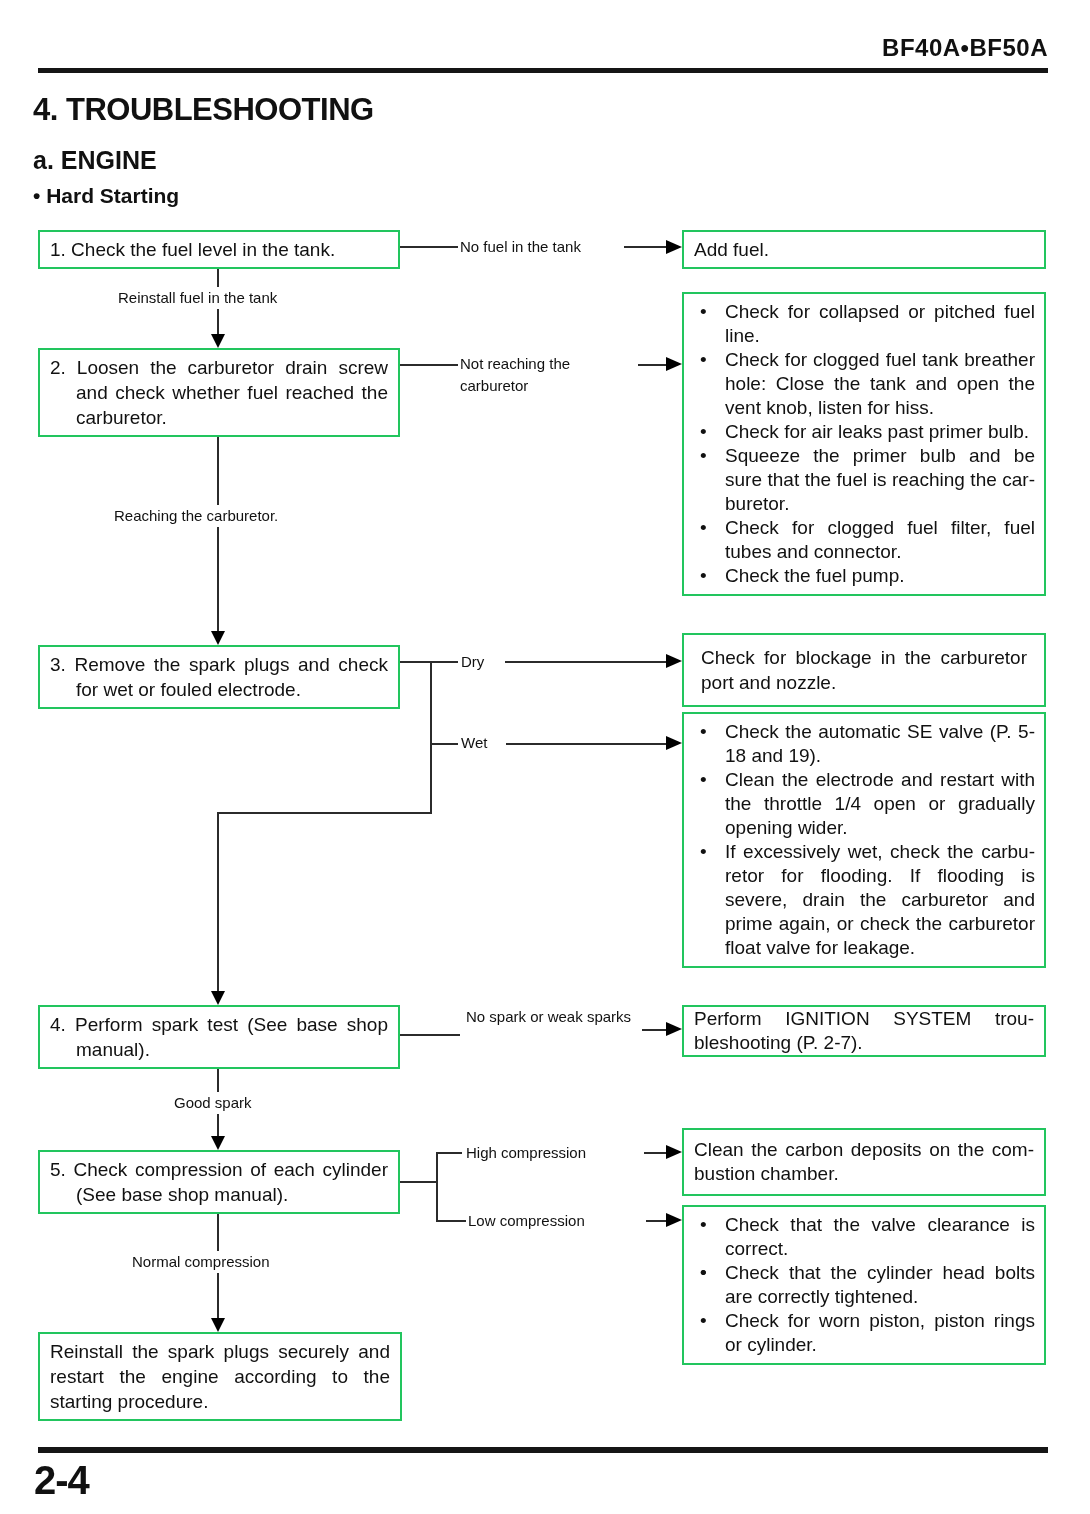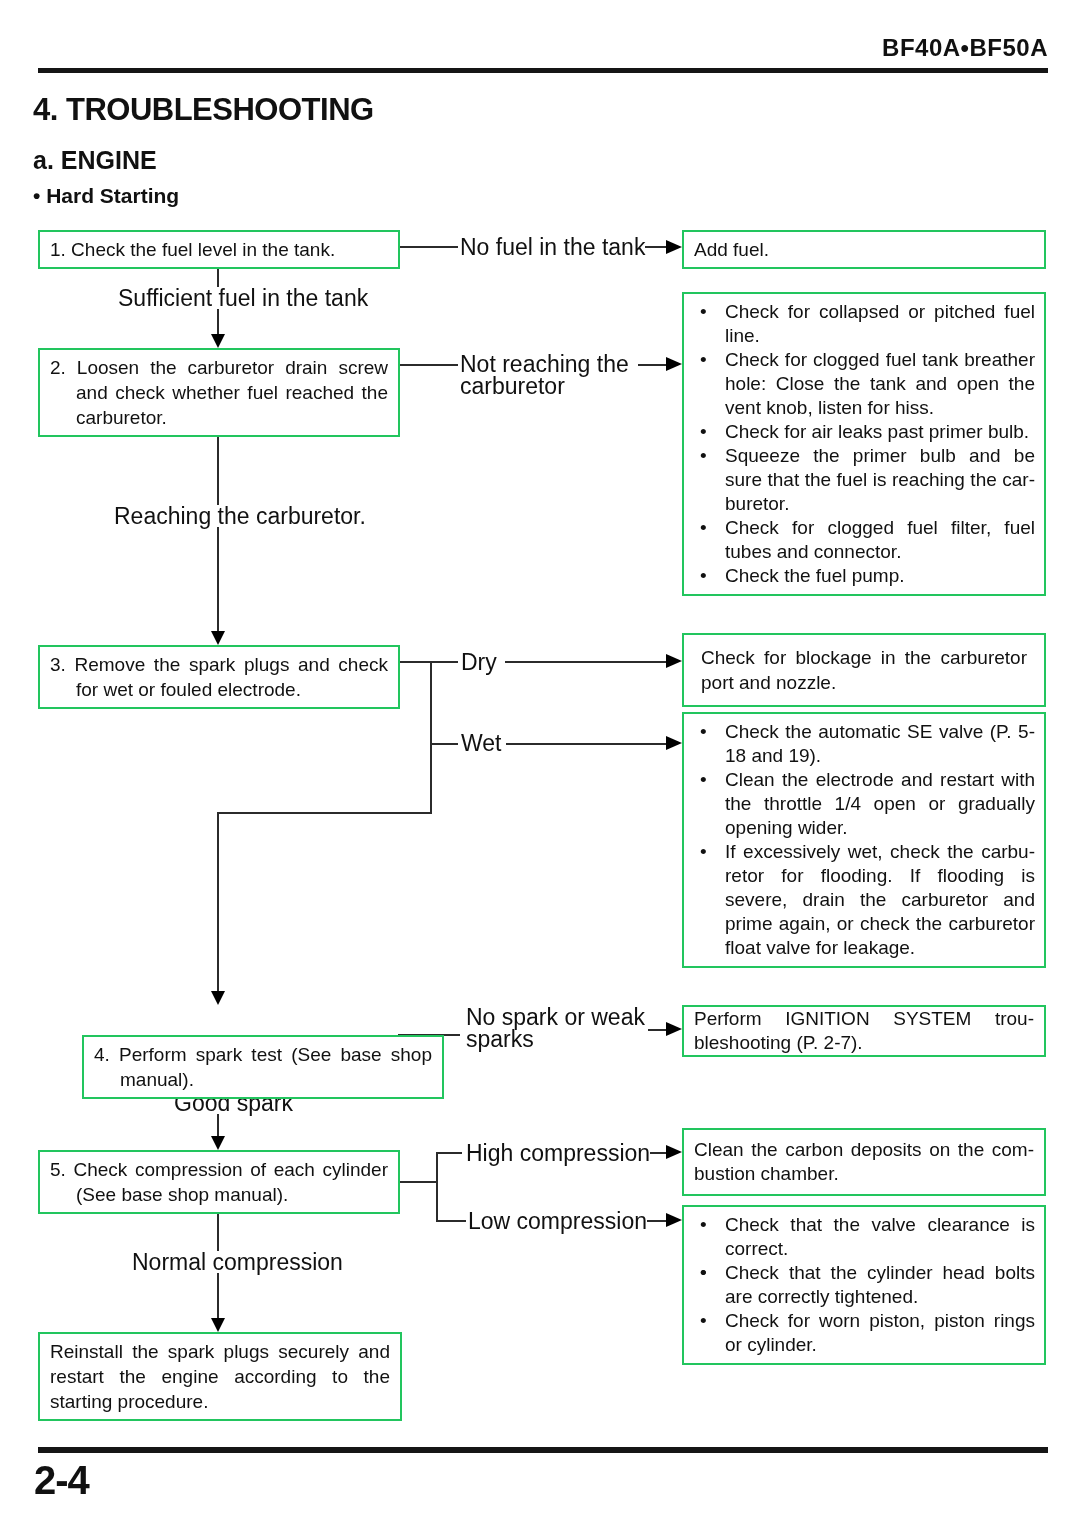--- a/index.html
+++ b/index.html
@@ -19,35 +19,35 @@
   .sbox,.rbox{
     position:absolute;background:#fff;border:2px solid #22c55e;
     font-size:19px;text-align:justify;z-index:3;box-sizing:border-box;
   }
   .sbox{left:38px;width:362px;line-height:25px;padding:5px 10px;}
   .rbox{left:682px;width:364px;line-height:24px;padding:6px 9px;}
   .hang{display:block;padding-left:26px;text-indent:-26px;}
   #box-step1{top:230px;}
   #box-step2{top:348px;}
   #box-step3{top:645px;}
-  #box-step4{top:1035px;margin-left:44px;}
+  #box-step4{top:1005px;}
   #box-step5{top:1150px;}
   #box-final{top:1332px;width:364px;}
   #box-add-fuel{top:230px;line-height:25px;padding:5px 10px;}
   #box-fuel-supply{top:292px;}
   #box-dry-action{top:633px;line-height:25px;padding:10px 17px;}
   #box-wet-actions{top:712px;}
   #box-ignition{top:1005px;padding:0 10px;}
   #box-carbon{top:1128px;padding:8px 10px;}
   #box-lowcomp{top:1205px;}
   
   .bullet-item{position:relative;padding-left:32px;text-align:justify;}
   .bullet{position:absolute;left:7px;top:0;}
   
-  .flabel{position:absolute;font-size:23px;line-height:22px;background:#fff;z-index:2;}
+  .flabel{position:absolute;font-size:15px;line-height:22px;background:#fff;z-index:2;}
   #lbl-no-fuel{left:460px;top:236px;}
   #lbl-sufficient{left:110px;top:287px;padding:0 8px;}
   #lbl-not-reaching{left:460px;top:353px;width:178px;}
   #lbl-reaching{left:106px;top:505px;padding:0 8px;}
   #lbl-dry{left:461px;top:651px;}
   #lbl-wet{left:461px;top:732px;}
   #lbl-no-spark{left:466px;top:1006px;width:182px;}
   #lbl-good-spark{left:166px;top:1092px;padding:0 8px;}
   #lbl-high{left:466px;top:1142px;}
   #lbl-low{left:468px;top:1210px;}
@@ -136,21 +136,21 @@
     <span>Clean the carbon deposits on the com-bustion chamber.</span>
   </div>
   <div class="rbox" id="box-lowcomp">
       <div class="bullet-item"><span class="bullet">•</span><span>Check that the valve clearance is correct.</span></div>
       <div class="bullet-item"><span class="bullet">•</span></div>
       <div class="bullet-item"><span class="bullet">•</span><span>Check that the cylinder head bolts are correctly tightened.</span></div>
       <div class="bullet-item"><span class="bullet">•</span><span>Check for worn piston, piston rings or cylinder.</span></div>
     </div>
 
   <div class="flabel" id="lbl-no-fuel">No fuel in the tank</div>
-  <div class="flabel" id="lbl-sufficient">Sufficient fuel in the tank</div>
+  <div class="flabel" id="lbl-sufficient">Reinstall fuel in the tank</div>
   <div class="flabel" id="lbl-not-reaching">Not reaching the carburetor</div>
   <div class="flabel" id="lbl-reaching">Reaching the carburetor.</div>
   <div class="flabel" id="lbl-dry">Dry</div>
   <div class="flabel" id="lbl-wet">Wet</div>
   <div class="flabel" id="lbl-no-spark">No spark or weak sparks</div>
   <div class="flabel" id="lbl-good-spark">Good spark</div>
   <div class="flabel" id="lbl-high">High compression</div>
   <div class="flabel" id="lbl-low">Low compression</div>
   <div class="flabel" id="lbl-normal">Normal compression</div>
 

